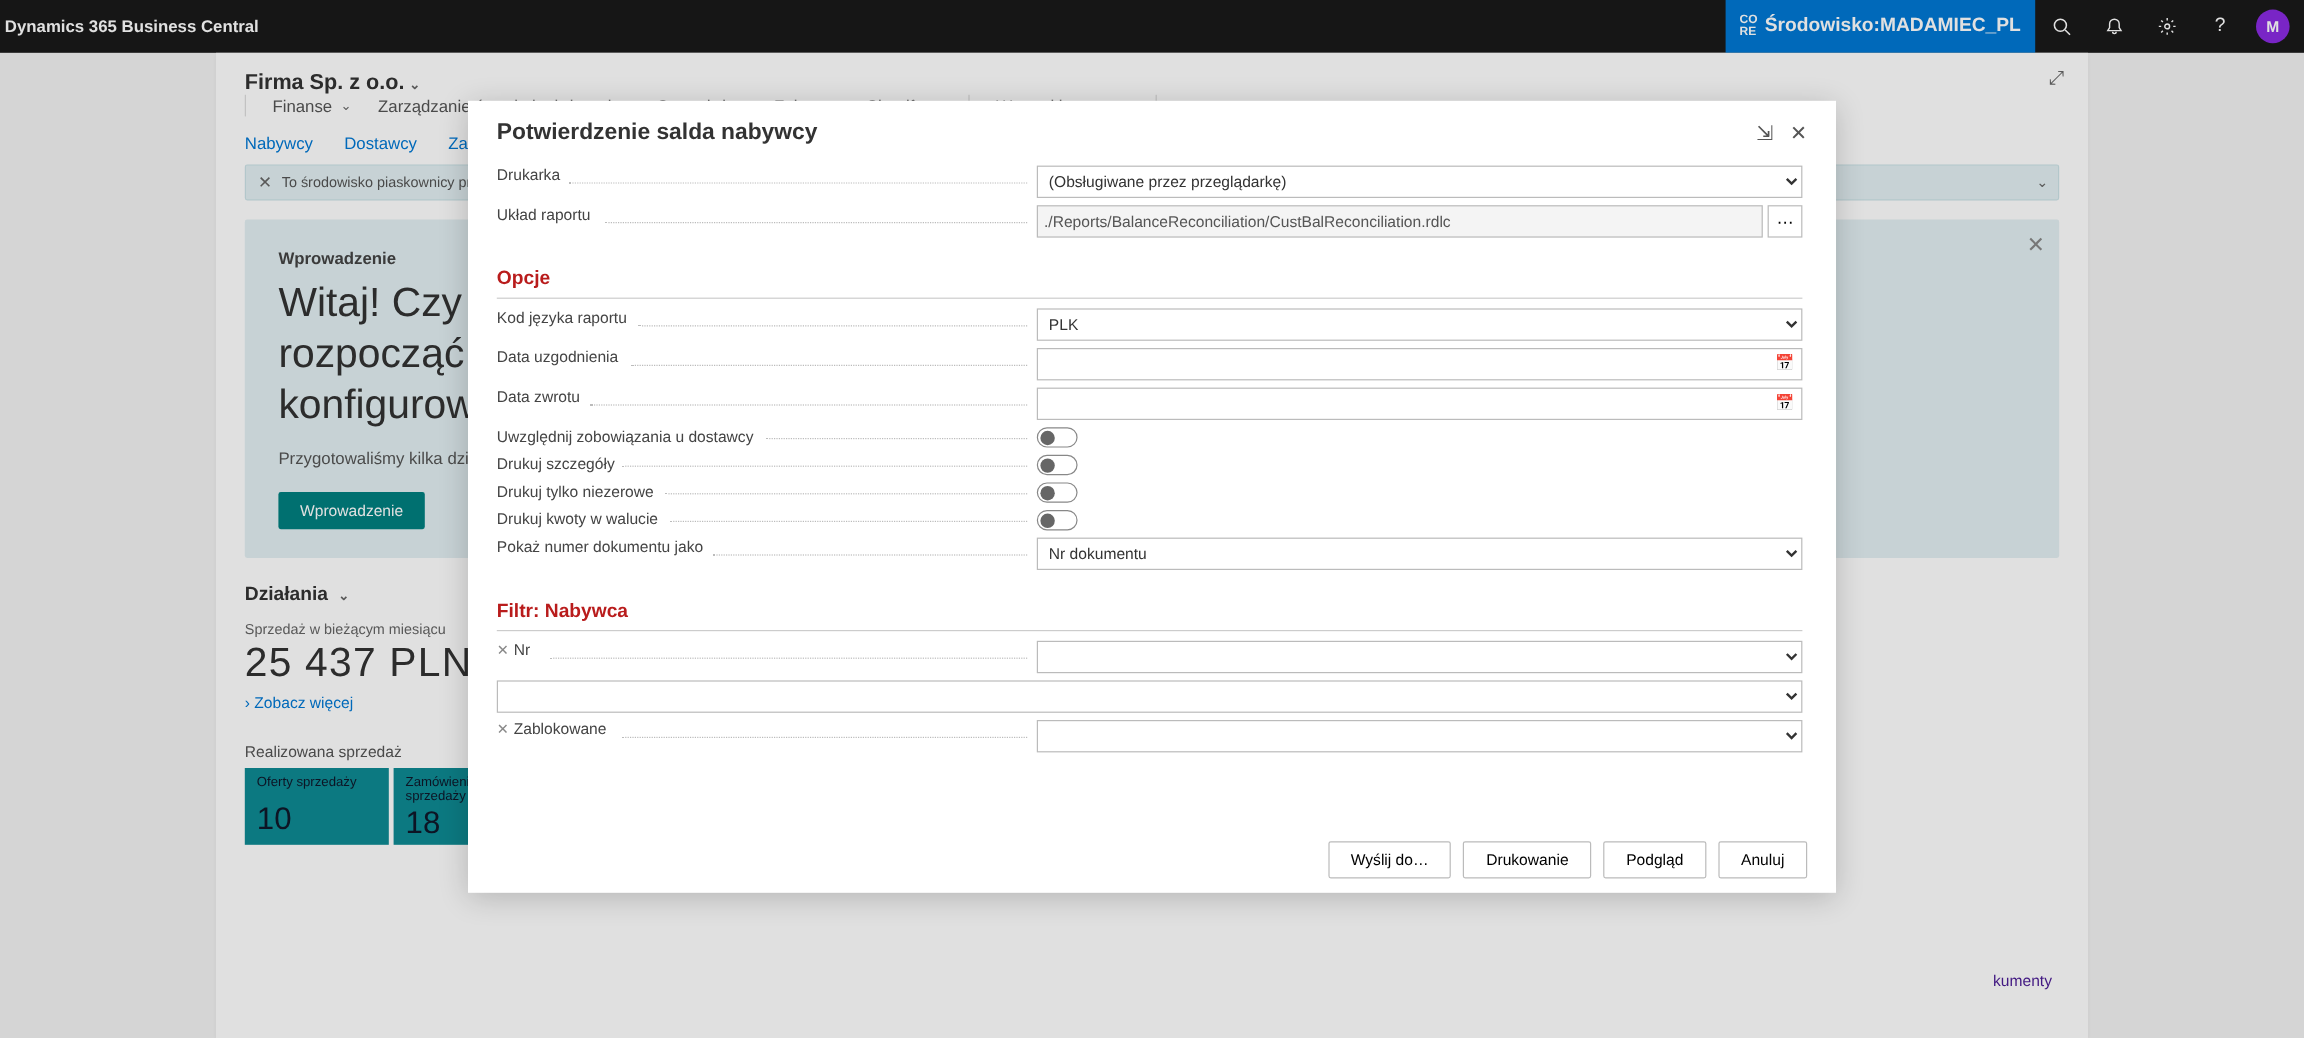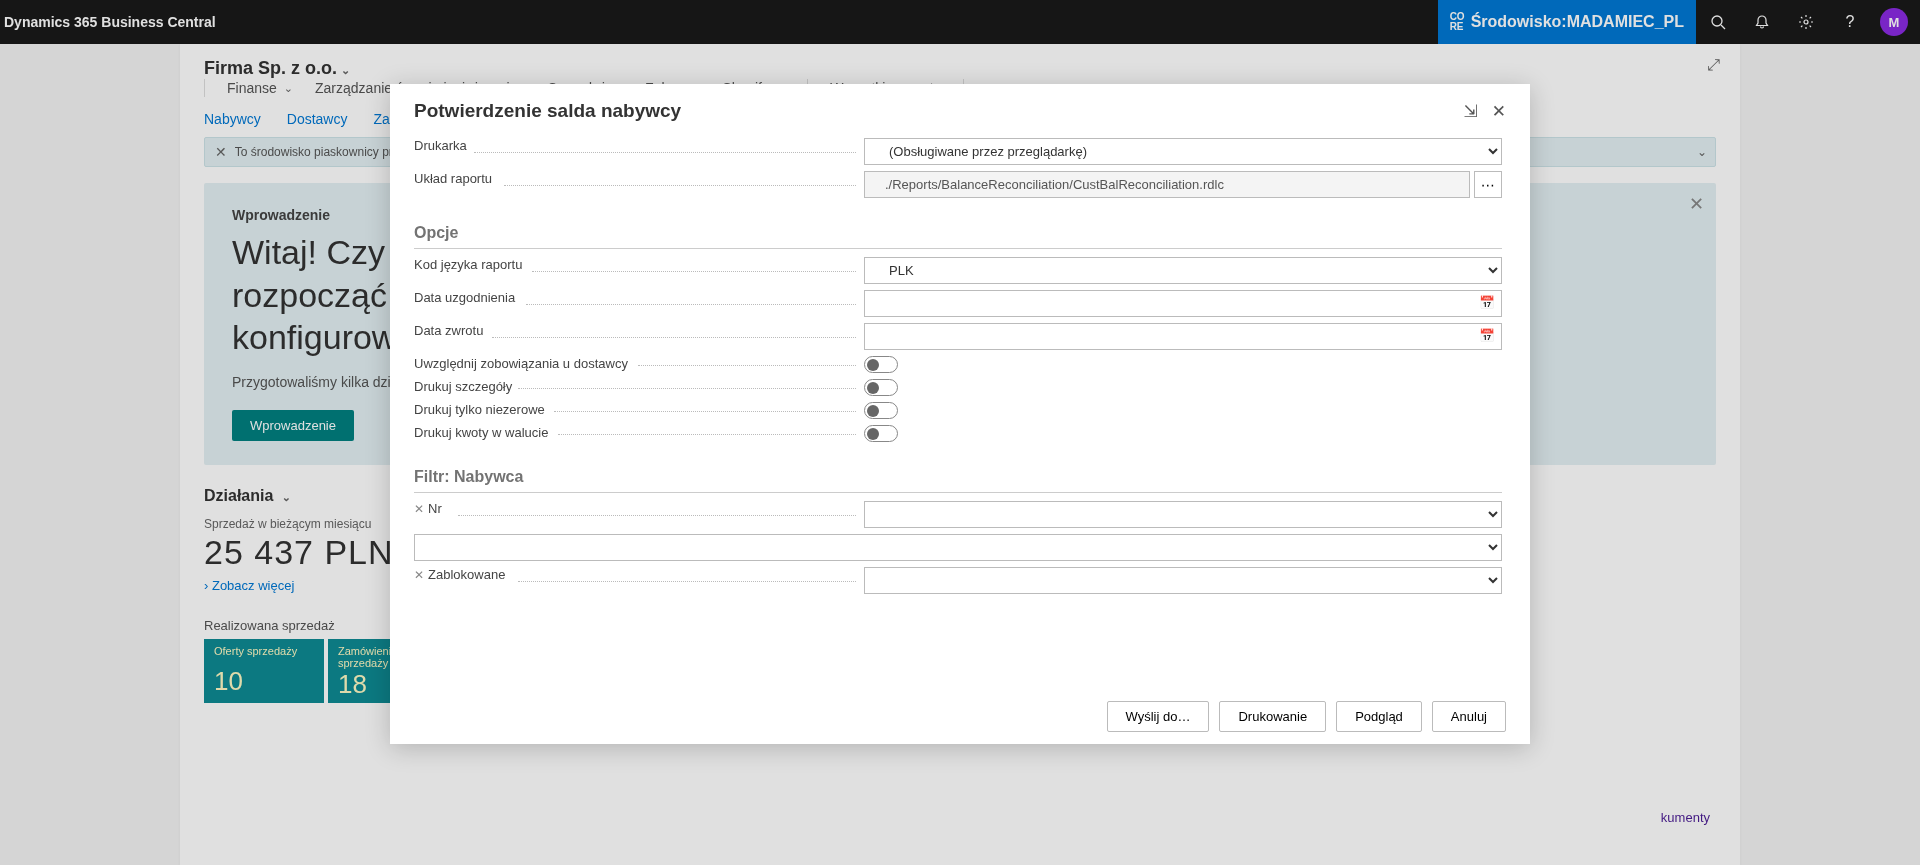--- a/index.html
+++ b/index.html
@@ -37,44 +37,44 @@
 .intro-btn { background: #008080; color: #fff; border: none; padding: 8px 18px; font-size: 13px; margin-top: 18px; border-radius: 2px; cursor: pointer; }
 
 .actions-header { padding: 0 24px; margin-top: 22px; font-size: 16px; font-weight: 600; color: #333; cursor: pointer; }
 .kpi { padding: 0 24px; margin-top: 12px; }
 .kpi .label { font-size: 12px; color: #666; }
 .kpi .value { font-size: 34px; color: #333; margin-top: 2px; letter-spacing: 1px; }
 .kpi .link { color: #0078d4; font-size: 13px; margin-top: 6px; cursor: pointer; display: inline-block; }
 
 .realiz { padding: 0 24px; margin-top: 24px; font-size: 13px; color: #555; }
 .tiles { display: flex; gap: 4px; padding: 6px 24px 0; }
-.tile { background: #0e8a93; color: #fef9c3; width: 120px; height: 64px; padding: 6px 10px; display: flex; flex-direction: column; justify-content: space-between; }
+.tile { background: #0e8a93; color: #0f172a; width: 120px; height: 64px; padding: 6px 10px; display: flex; flex-direction: column; justify-content: space-between; }
 .tile .tlabel { font-size: 11px; }
 .tile .tval { font-size: 26px; font-weight: 300; }
 
 .expand-corner { position: absolute; top: 12px; right: 20px; font-size: 16px; color: #666; cursor: pointer; }
 
 
 .modal-overlay { position: absolute; inset: 0; background: rgba(0,0,0,0.12); display: flex; justify-content: center; }
 .modal { background: #fff; width: 1140px; margin-top: 84px; height: 660px; position: relative; display: flex; flex-direction: column; box-shadow: 0 4px 24px rgba(0,0,0,0.2); }
 .modal-header { padding: 16px 24px 10px; display: flex; justify-content: space-between; align-items: center; }
 .modal-header h2 { font-size: 19px; font-weight: 600; color: #333; }
 .modal-header .icons { display: flex; gap: 14px; color: #555; font-size: 17px; }
 .modal-header .icons span { cursor: pointer; }
 .modal-body { flex: 1; overflow-y: auto; padding: 0 28px 0 24px; }
 .field-row { display: flex; margin: 6px 0; }
 .field-label { width: 450px; font-size: 13px; color: #444; position: relative; white-space: nowrap; }
 .field-label::after { content: ""; position: absolute; left: var(--lw,0); right: 8px; top: 50%; border-bottom: 1px dotted #bbb; }
 .field-control { flex: 1; display: flex; gap: 4px; }
-.txt, .sel { width: 100%; height: 27px; border: 1px solid #bbb; background: #fff; font-size: 13px; padding: 0 20px; color: #333; }
+.txt, .sel { width: 100%; height: 27px; border: 1px solid #bbb; background: #fff; font-size: 13px; padding: 0 5px; color: #333; }
 .txt[readonly] { background: #f4f4f4; color: #555; }
 .more-btn { width: 30px; height: 27px; border: 1px solid #bbb; background: #fff; display: flex; align-items: center; justify-content: center; font-size: 14px; cursor: pointer; }
 .date-wrap { position: relative; width: 100%; }
 .date-wrap .cal { position: absolute; right: 6px; top: 5px; font-size: 13px; color: #666; pointer-events: none; }
-.section-h { font-size: 16px; font-weight: 600; color: #737373; border-bottom: 1px solid #ccc; padding: 20px 0 6px; margin-bottom: 8px; }
+.section-h { font-size: 16px; font-weight: 600; color: #b91c1c; border-bottom: 1px solid #ccc; padding: 20px 0 6px; margin-bottom: 8px; }
 .toggle { width: 34px; height: 17px; border: 1px solid #888; border-radius: 9px; background: #fff; position: relative; cursor: pointer; }
 .toggle::after { content: ""; position: absolute; left: 2px; top: 1.5px; width: 12px; height: 12px; background: #666; border-radius: 50%; }
 .filter-label { font-size: 13px; color: #444; }
 .filter-x { color: #888; margin-right: 4px; font-size: 12px; cursor: pointer; }
 
 .modal-footer { padding: 12px 24px; display: flex; justify-content: flex-end; gap: 10px; border-top: 0; }
 .modal-footer button { background: #fff; border: 1px solid #bbb; padding: 7px 18px; font-size: 13px; cursor: pointer; border-radius: 2px; }
 
 ::-webkit-scrollbar { width: 14px; }
 ::-webkit-scrollbar-thumb { background: #ccc; }
@@ -296,20 +296,26 @@
             <div class="toggle"></div>
           </div>
       </div>
       <div class="field-row">
         <div class="field-label" style="--lw:144px"><span>Drukuj kwoty w walucie</span></div>
         <div class="field-control">
             <div class="toggle"></div>
           </div>
       </div>
 
+      <div class="field-row">
+        <div class="field-label" style="--lw:180px"><span>Pokaż numer dokumentu jako</span></div>
+        <div class="field-control">
+            <select class="sel"><option>Nr dokumentu</option></select>
+          </div>
+      </div>
 
       <div class="section-h">Filtr: <span style="font-weight:700">Nabywca</span></div>
 
       <div class="field-row">
         <div class="field-label" style="--lw:44px"><span class="filter-x">✕</span><span class="filter-label">Nr</span></div>
         <div class="field-control">
             <select class="sel"><option></option></select>
           </div>
       </div>
       <div class="field-row">

